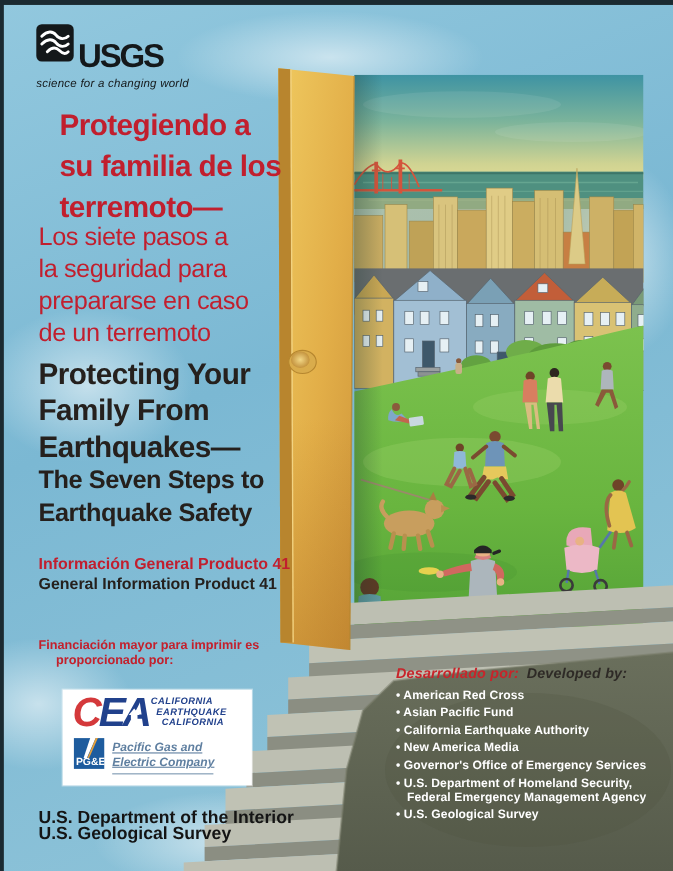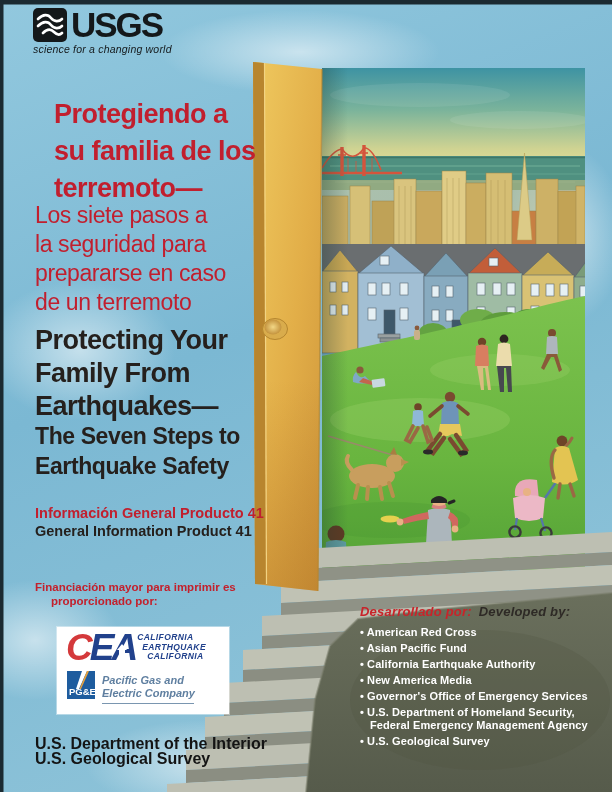--- a/index.html
+++ b/index.html
@@ -6,21 +6,21 @@
   body{width:612px;height:792px;position:relative;overflow:hidden;
        font-family:"Liberation Sans","DejaVu Sans",sans-serif;background:#7fbcd6;}
   #illus{position:absolute;left:0;top:0;z-index:0;}
   .txt{position:absolute;z-index:2;}
 
   
   .usgs{left:33px;top:8px;width:190px;}
   .usgs-row{display:flex;align-items:center;}
   .usgs-mark{width:34px;height:34px;background:#14181a;border-radius:5px;margin-right:4px;
              display:flex;align-items:center;justify-content:center;}
-  .usgs-word{font-size:35px;font-weight:900;color:#14181a;letter-spacing:-2px;line-height:34px;}
+  .usgs-word{font-size:30px;font-weight:900;color:#14181a;letter-spacing:-2px;line-height:34px;margin-top:27px;}
   .usgs-tag{font-size:10.5px;font-weight:normal;font-style:italic;color:#14181a;margin-top:1px;letter-spacing:0.2px;}
 
   .t-es{left:35px;top:96px;font-size:27px;line-height:37px;font-weight:bold;color:#C11F2E;letter-spacing:-0.5px;margin-left:19px;}
   .s-es{left:35px;top:201px;font-size:23px;line-height:29px;font-weight:normal;color:#C11F2E;letter-spacing:-0.4px;}
   .t-en{left:35px;top:324px;font-size:27px;line-height:33px;font-weight:bold;color:#25201D;letter-spacing:-0.5px;}
   .s-en{left:35px;top:421px;font-size:23px;line-height:30px;font-weight:bold;color:#25201D;letter-spacing:-0.4px;}
   .prod{left:35px;top:505px;font-size:14.5px;line-height:17.5px;font-weight:bold;}
   .prod .es{color:#C11F2E;}
   .prod .en{color:#25201D;}
 
@@ -36,21 +36,21 @@
   .cea-letters .e,.cea-letters .a{color:#21418C;}
   .cea-a{position:relative;}
   .cea-house{position:absolute;left:6px;top:17px;width:0;height:0;
              border-left:5px solid transparent;border-right:5px solid transparent;border-bottom:6px solid #fff;}
   .cea-house::after{content:"";position:absolute;left:-3px;top:6px;width:6px;height:4px;background:#fff;}
   .cea-name{margin-left:2px;margin-top:4px;font-size:8.5px;font-weight:800;font-style:italic;
             color:#21418C;line-height:9.5px;letter-spacing:0.4px;}
   .cea-name div:nth-child(2){padding-left:5px;}
   .cea-name div:nth-child(3){padding-left:10px;}
   .pge{position:absolute;left:10px;top:44px;display:flex;align-items:flex-start;}
-  .pge-name{margin-left:7px;font-size:11px;font-weight:bold;font-style:italic;color:#5F7FA0;line-height:13px;margin-top:3px;}
+  .pge-name{margin-left:7px;font-size:11px;font-weight:bold;font-style:italic;color:#5F7FA0;line-height:13px;margin-top:3px;text-decoration:underline;}
   .pge-rule{width:92px;height:1px;background:#7a96b0;margin-top:3px;}
 
   .footer{left:35px;top:736px;font-size:16px;line-height:15px;font-weight:bold;color:#141414;}
 
   .dev{left:360px;top:604px;width:238px;}
   .dev-head{font-size:13px;font-weight:bold;font-style:italic;margin-bottom:7px;letter-spacing:0.2px;}
   .dev-head .es{color:#C8242A;}
   .dev-head .en{color:#2E2A26;margin-left:7px;}
   .dev-item{font-size:11px;line-height:12.5px;font-weight:bold;color:#fff;margin-bottom:3.5px;letter-spacing:0.1px;}
   .dev-item .l2{padding-left:10px;}

